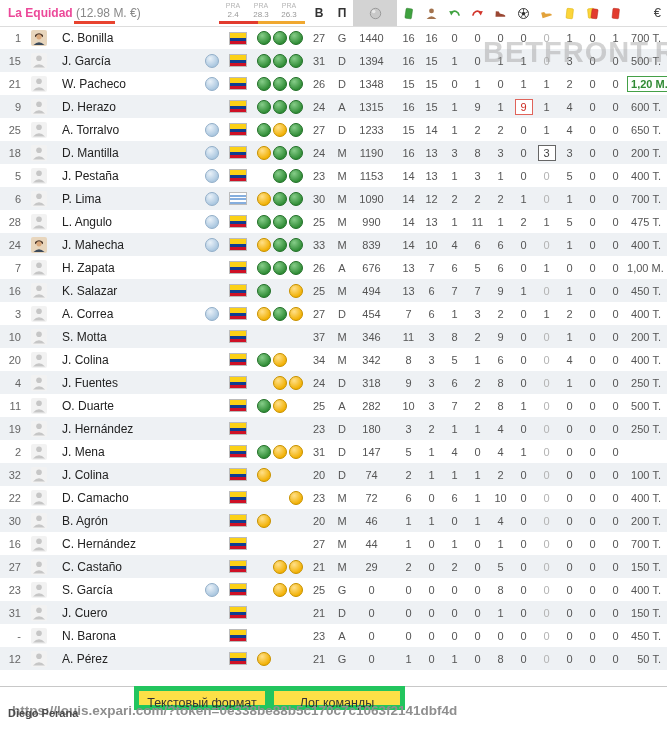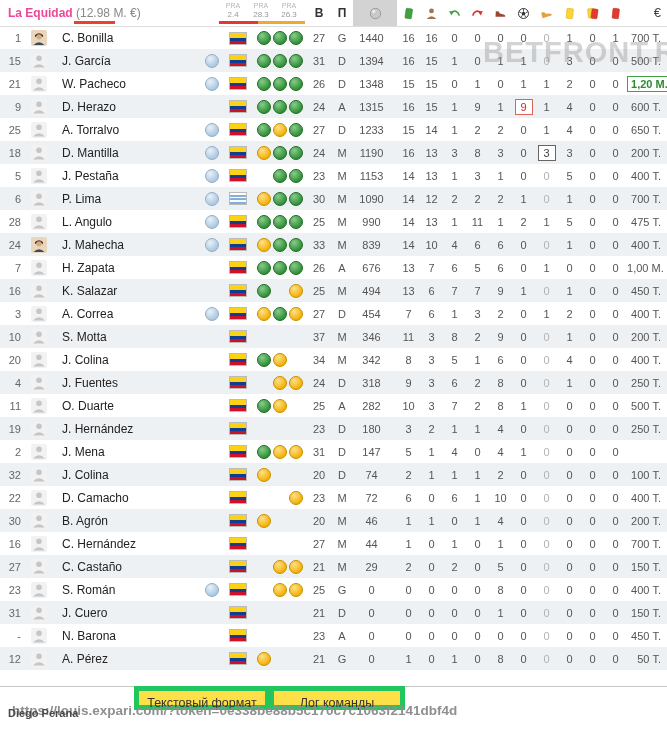--- a/index.html
+++ b/index.html
@@ -778,21 +778,21 @@
           <td>0</td>
           <td class="val">150 Т.</td>
         </tr>
         <tr class="r">
           <td class="num">23</td>
           <td class="av"><svg width="16" height="16" viewBox="0 0 16 16">
               <rect width="16" height="16" rx="2" fill="#f2f2f2"></rect>
               <circle cx="8" cy="5.2" r="2.8" fill="#c6c6c6"></circle>
               <path d="M2 14.6 Q8 7.8 14 14.6 Z" fill="#c6c6c6"></path>
             </svg></td>
-          <td class="nm"><span>S. Román</span></td>
+          <td class="nm"><span>S. García</span></td>
           <td><span class="bluedot"></span></td>
           <td><span class="flag colombia"></span></td>
           <td><span class="fdot e"></span><span class="fdot y"></span><span class="fdot y"></span></td>
           <td>25</td>
           <td>G</td>
           <td class="minc">0</td>
           <td>0</td>
           <td>0</td>
           <td>0</td>
           <td>0</td>

